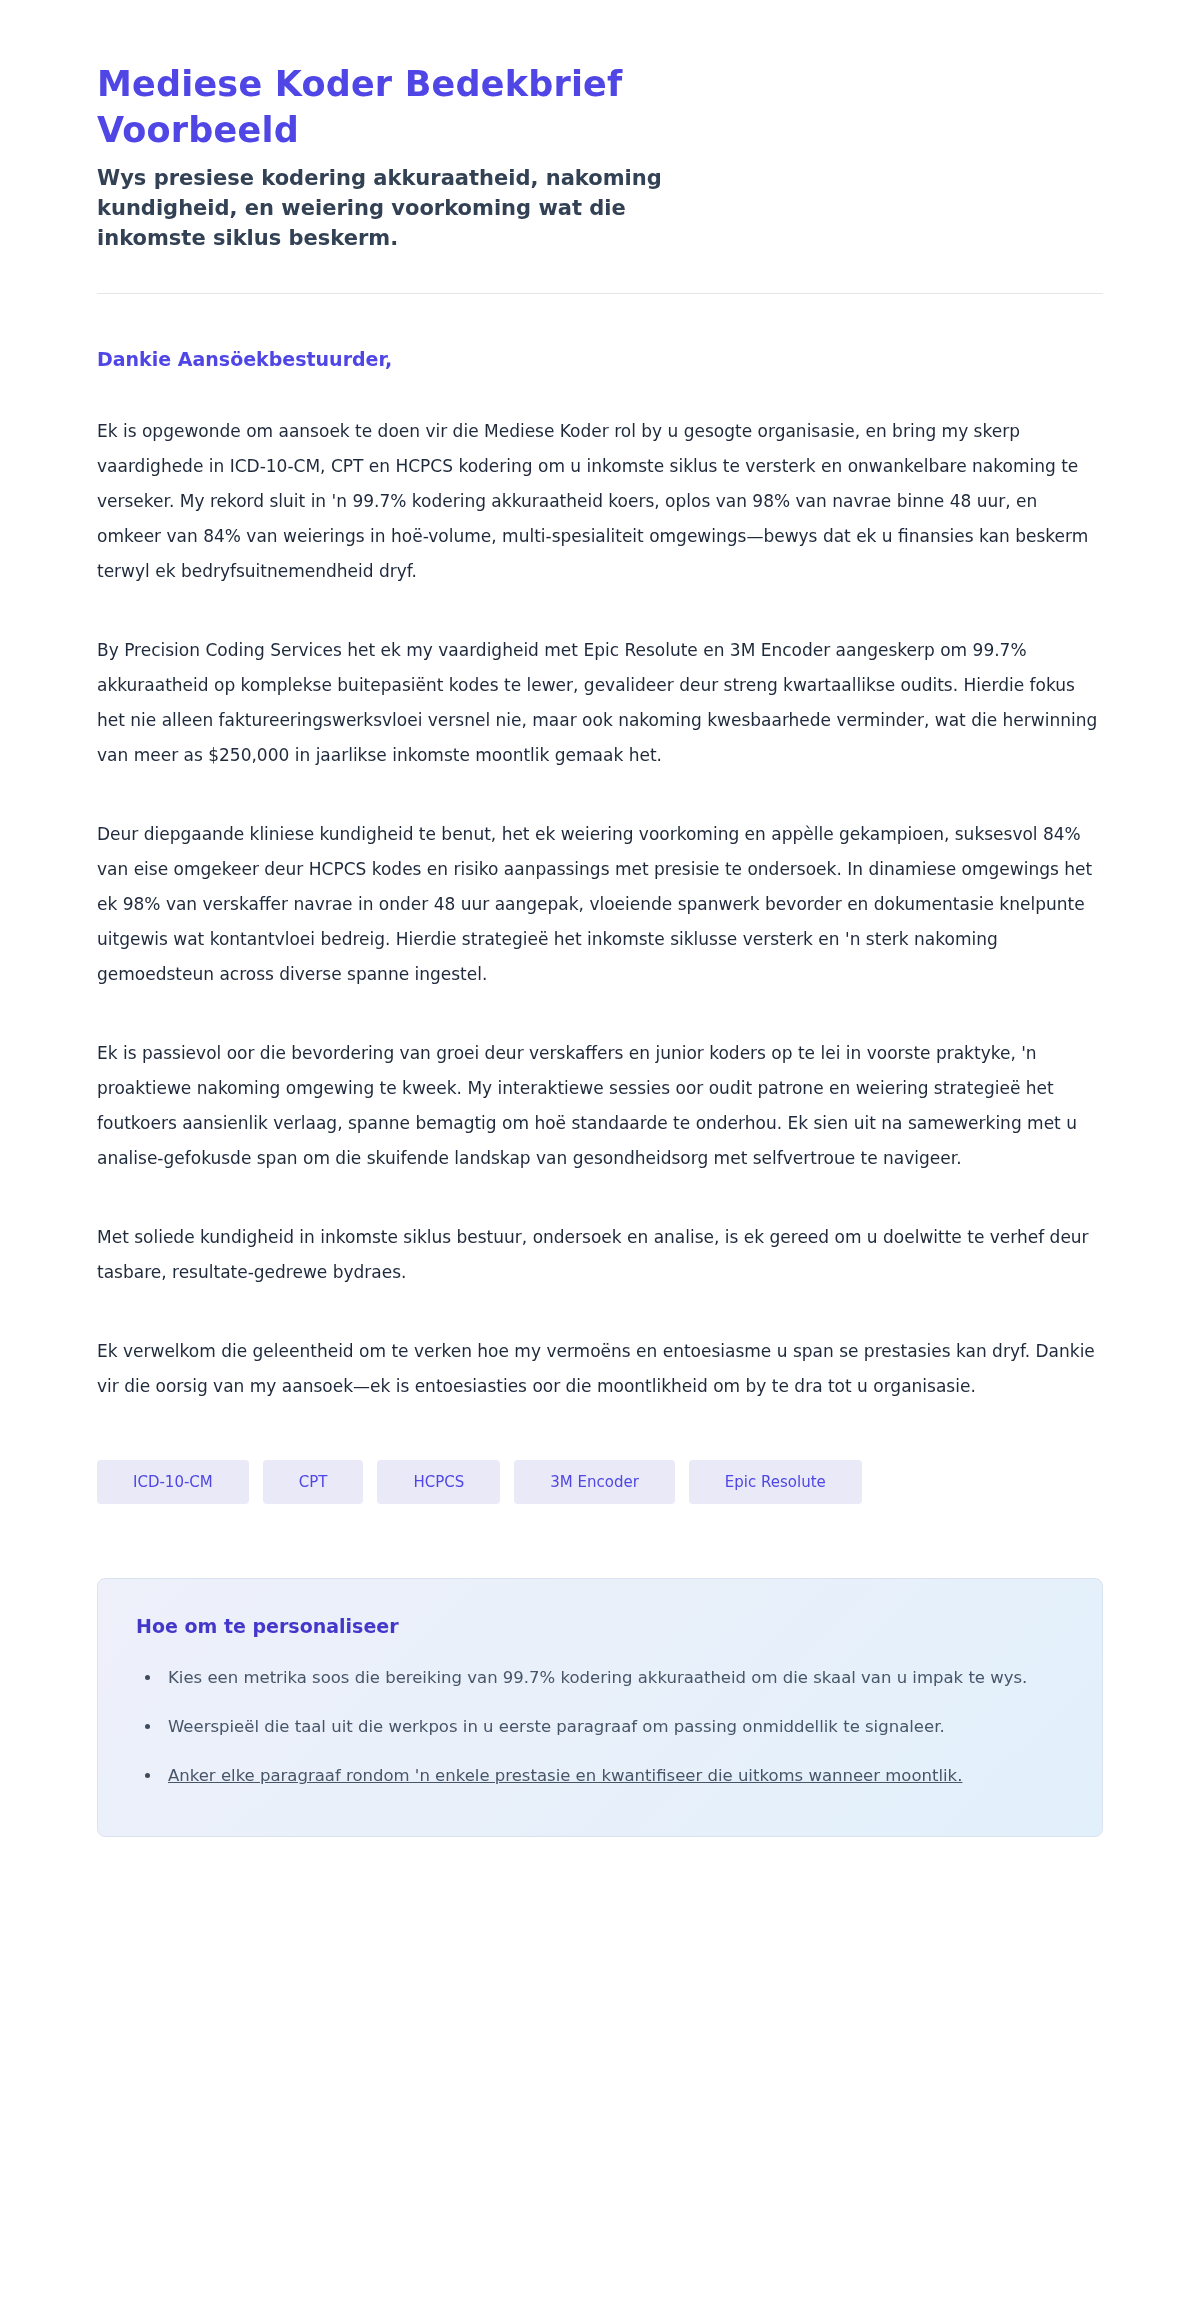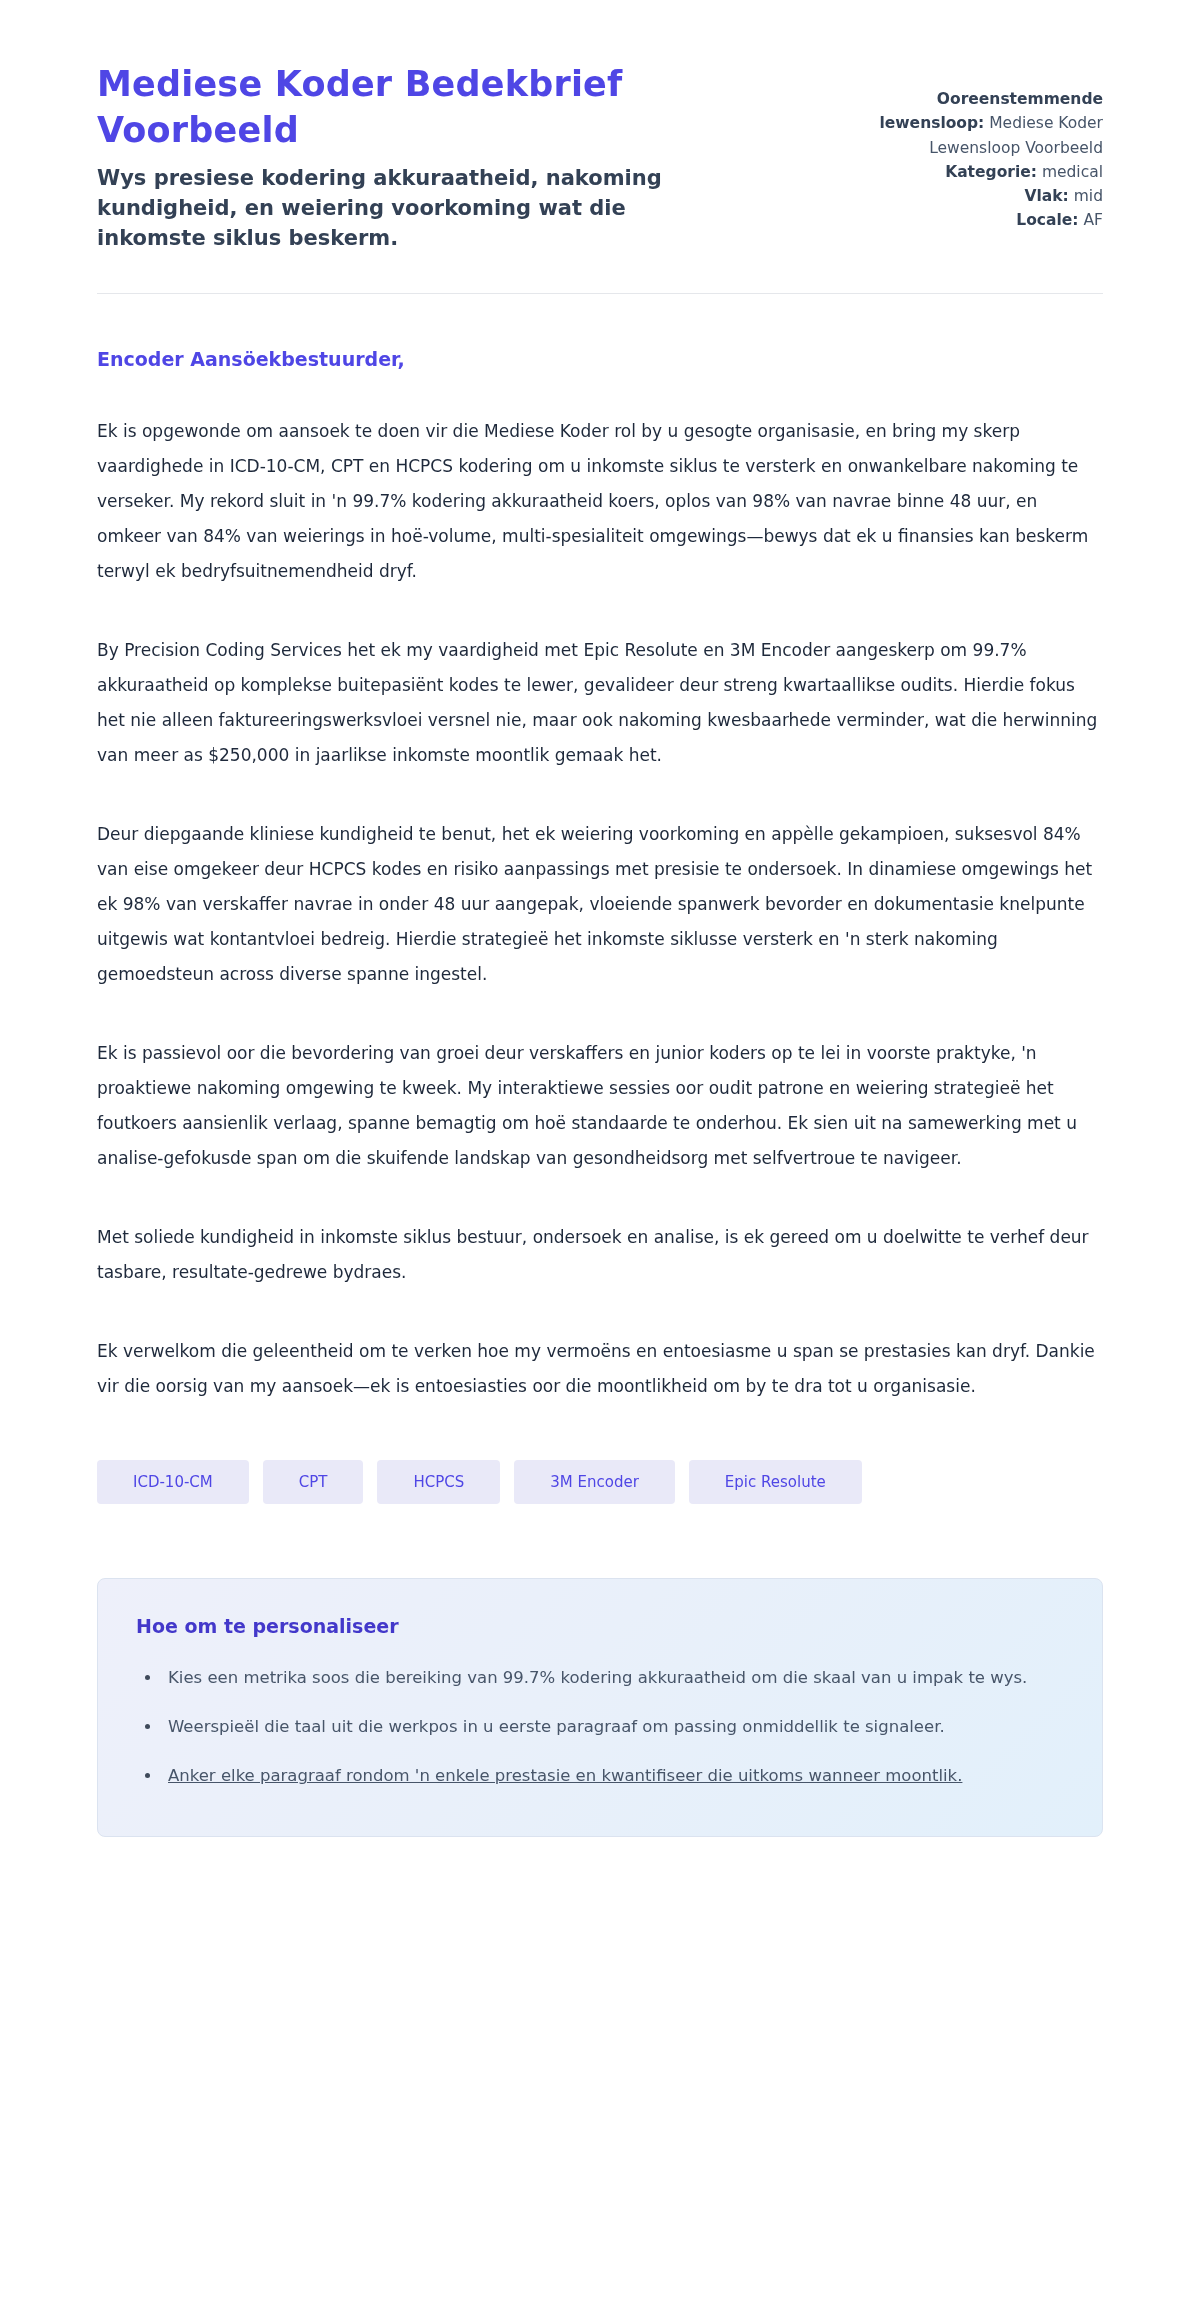--- a/index.html
+++ b/index.html
@@ -138,32 +138,26 @@
 </head>
 <body>
 
 <div class="page">
 
   <div class="header">
     <div class="header-left">
       <h1 class="page-title">Mediese Koder Bedekbrief Voorbeeld</h1>
       <p class="page-subtitle">Wys presiese kodering akkuraatheid, nakoming kundigheid, en weiering voorkoming wat die inkomste siklus beskerm.</p>
     </div>
-    <div class="meta">
-      <p class="meta-row"><span class="meta-label">Ooreenstemmende lewensloop:</span> <span class="meta-value">Mediese Koder Lewensloop Voorbeeld</span></p>
-      <p class="meta-row"><span class="meta-label">Kategorie:</span> <span class="meta-value">medical</span></p>
-      <p class="meta-row"><span class="meta-label">Vlak:</span> <span class="meta-value">mid</span></p>
-      <p class="meta-row"><span class="meta-label">Locale:</span> <span class="meta-value">AF</span></p>
-    </div>
   </div>
 
   <hr class="header-divider">
 
   <div class="letter">
-    <p class="letter-greeting">Encoder Aansöekbestuurder,</p>
+    <p class="letter-greeting">Dankie Aansöekbestuurder,</p>
     <p class="letter-paragraph">Ek is opgewonde om aansoek te doen vir die Mediese Koder rol by u gesogte organisasie, en bring my skerp vaardighede in ICD-10-CM, CPT en HCPCS kodering om u inkomste siklus te versterk en onwankelbare nakoming te verseker. My rekord sluit in 'n 99.7% kodering akkuraatheid koers, oplos van 98% van navrae binne 48 uur, en omkeer van 84% van weierings in hoë-volume, multi-spesialiteit omgewings—bewys dat ek u finansies kan beskerm terwyl ek bedryfsuitnemendheid dryf.</p>
     <p class="letter-paragraph">By Precision Coding Services het ek my vaardigheid met Epic Resolute en 3M Encoder aangeskerp om 99.7% akkuraatheid op komplekse buitepasiënt kodes te lewer, gevalideer deur streng kwartaallikse oudits. Hierdie fokus het nie alleen faktureeringswerksvloei versnel nie, maar ook nakoming kwesbaarhede verminder, wat die herwinning van meer as $250,000 in jaarlikse inkomste moontlik gemaak het.</p>
     <p class="letter-paragraph">Deur diepgaande kliniese kundigheid te benut, het ek weiering voorkoming en appèlle gekampioen, suksesvol 84% van eise omgekeer deur HCPCS kodes en risiko aanpassings met presisie te ondersoek. In dinamiese omgewings het ek 98% van verskaffer navrae in onder 48 uur aangepak, vloeiende spanwerk bevorder en dokumentasie knelpunte uitgewis wat kontantvloei bedreig. Hierdie strategieë het inkomste siklusse versterk en 'n sterk nakoming gemoedsteun across diverse spanne ingestel.</p>
     <p class="letter-paragraph">Ek is passievol oor die bevordering van groei deur verskaffers en junior koders op te lei in voorste praktyke, 'n proaktiewe nakoming omgewing te kweek. My interaktiewe sessies oor oudit patrone en weiering strategieë het foutkoers aansienlik verlaag, spanne bemagtig om hoë standaarde te onderhou. Ek sien uit na samewerking met u analise-gefokusde span om die skuifende landskap van gesondheidsorg met selfvertroue te navigeer.</p>
     <p class="letter-paragraph">Met soliede kundigheid in inkomste siklus bestuur, ondersoek en analise, is ek gereed om u doelwitte te verhef deur tasbare, resultate-gedrewe bydraes.</p>
     <p class="letter-paragraph">Ek verwelkom die geleentheid om te verken hoe my vermoëns en entoesiasme u span se prestasies kan dryf. Dankie vir die oorsig van my aansoek—ek is entoesiasties oor die moontlikheid om by te dra tot u organisasie.</p>
 
   </div>
 
   <div class="tags">

